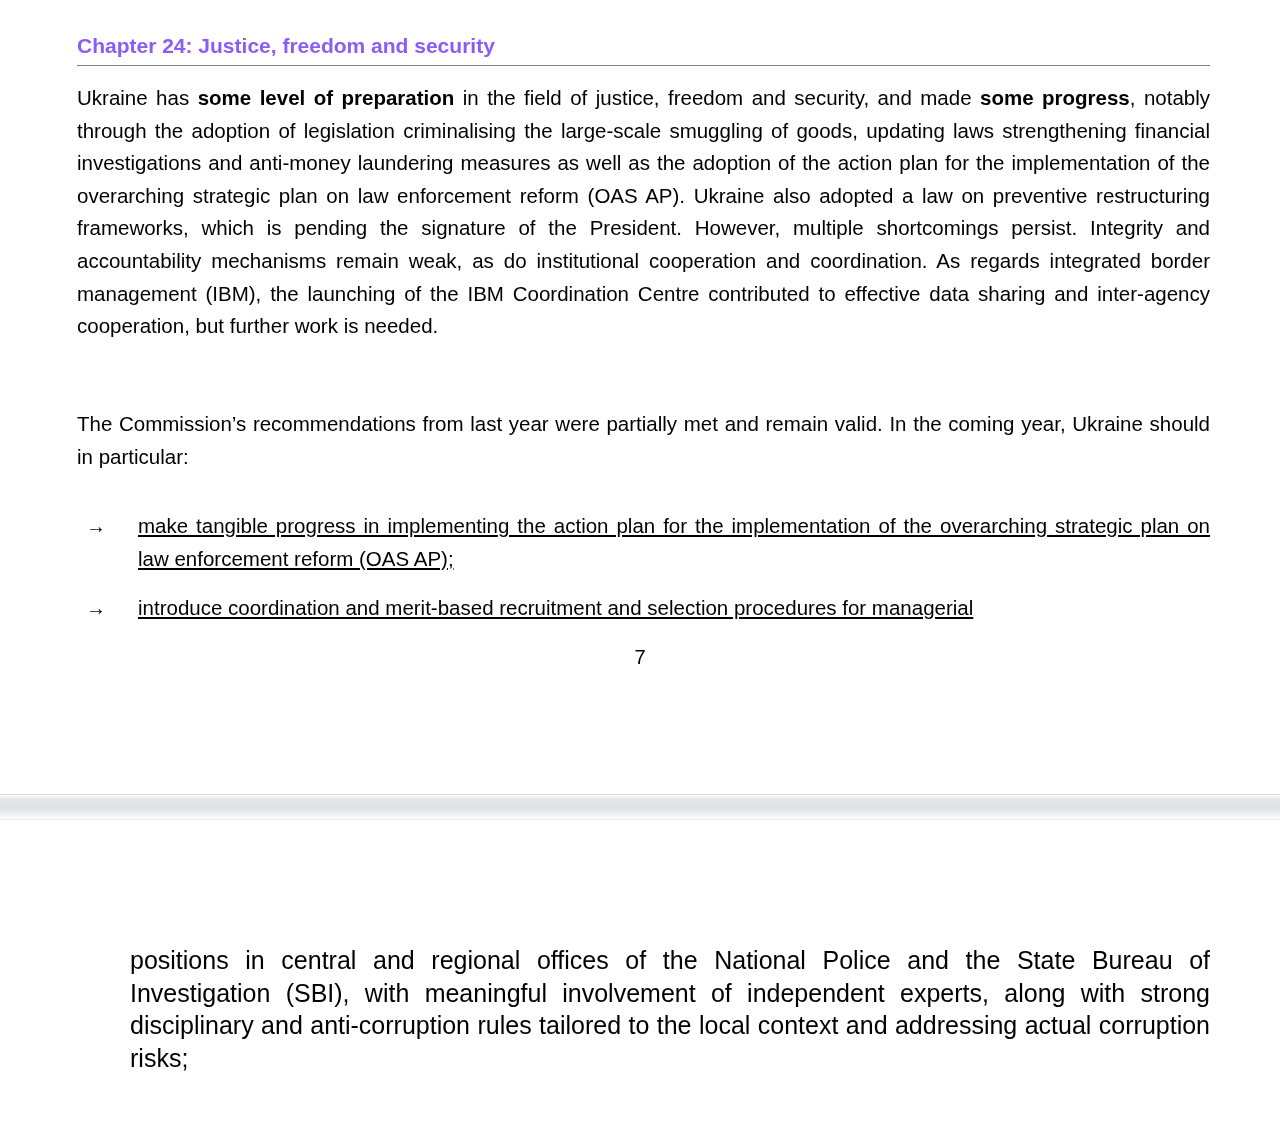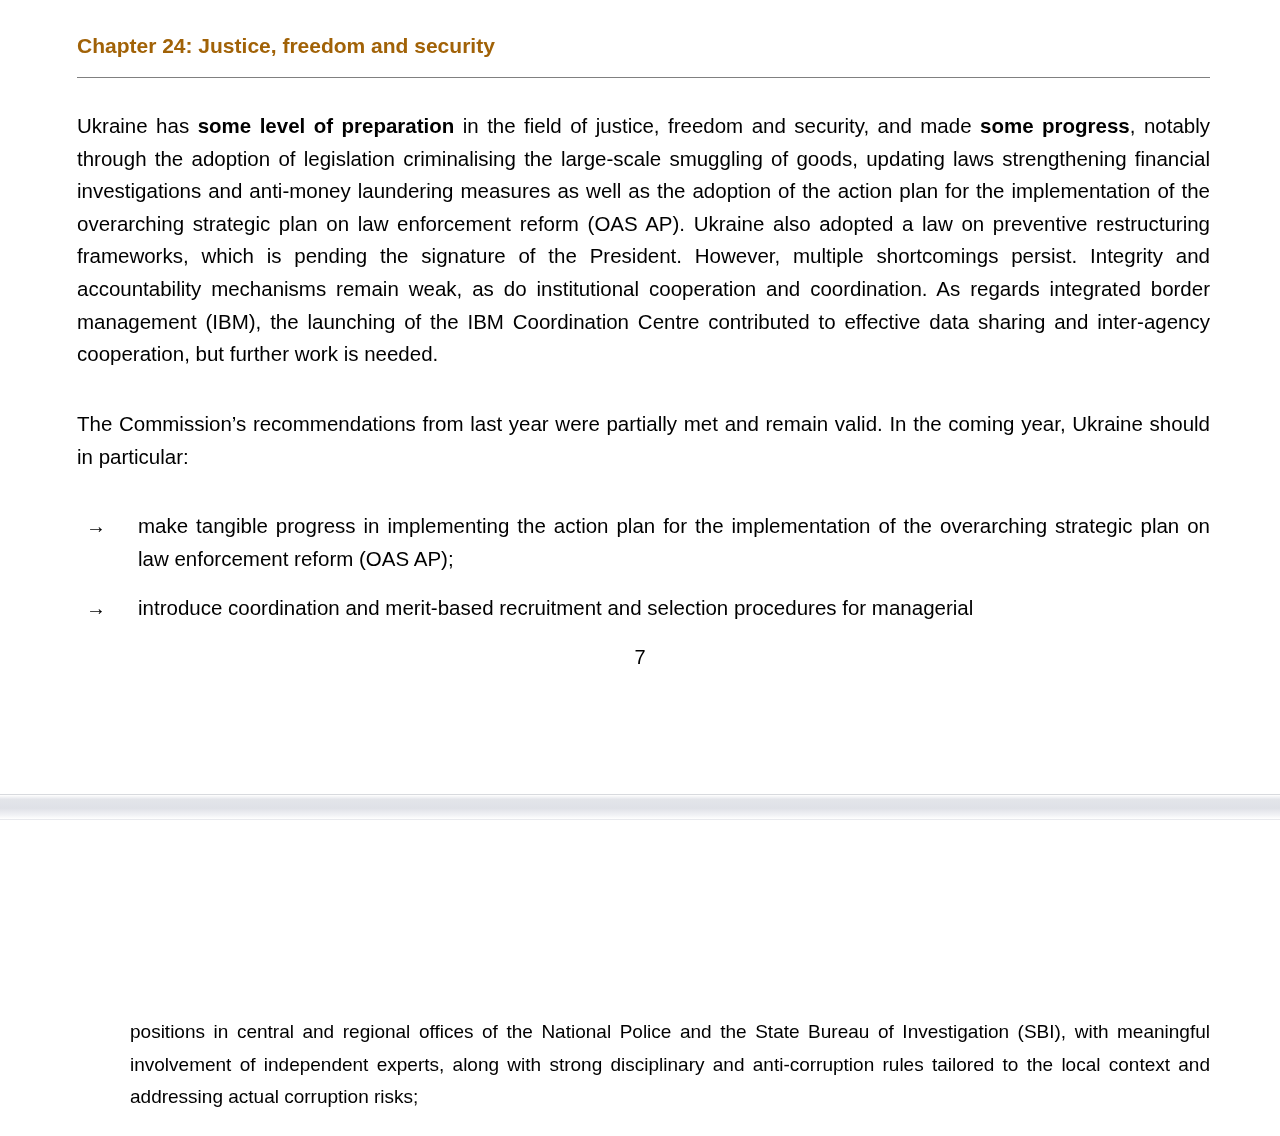--- a/index.html
+++ b/index.html
@@ -24,37 +24,37 @@
   .page-one {
     padding: 0;
   }
   .chapter-heading {
     position: absolute;
     left: 77px;
     top: 33px;
     width: 1133px;
     font-size: 21px;
     font-weight: bold;
-    color: #a16207;
+    color: #8b5cf6;
     line-height: 1.25;
-    padding-bottom: 18px;
+    padding-bottom: 6px;
     border-bottom: 1px solid #808080;
     box-sizing: border-box;
   }
   .para {
     position: absolute;
     left: 77px;
     width: 1133px;
     font-size: 20.5px;
     line-height: 32.6px;
     text-align: justify;
     text-justify: inter-word;
   }
   .para b { font-weight: bold; }
-  .p1 { top: 82px; margin-top: 28px; }
+  .p1 { top: 82px; }
   .p2 { top: 408px; }
   .bullet {
     position: absolute;
     left: 86px;
     width: 1124px;
     font-size: 20.5px;
     line-height: 32.6px;
     text-align: justify;
     display: flex;
     gap: 0px;
@@ -62,20 +62,21 @@
   .bullet .arrow {
     width: 52px;
     flex: 0 0 52px;
     font-size: 20px;
     line-height: 32.6px;
     color: #000;
   }
   .bullet .btext {
     flex: 1 1 auto;
     text-align: justify;
+    text-decoration: underline;
   }
   .b1 { top: 510px; }
   .b2 { top: 592px; }
   .page-number {
     position: absolute;
     top: 646px;
     left: 0;
     width: 1280px;
     text-align: center;
     font-size: 20px;
@@ -87,23 +88,23 @@
     width: 1280px;
     height: 26px;
     background: linear-gradient(to bottom, #ffffff 0%, #e3e5ea 18%, #dfe1e7 55%, #f2f3f6 85%, #ffffff 100%);
     border-top: 1px solid #d8dade;
     border-bottom: 1px solid #e8e9ed;
     box-sizing: border-box;
   }
   .cont-text {
     position: absolute;
     left: 130px;
-    top: 1016px;
+    top: 944px;
     width: 1080px;
-    font-size: 19px;
+    font-size: 25px;
     line-height: 32.6px;
     text-align: justify;
   }
 </style>
 </head>
 <body>
 
 <div class="page page-one">
 
   <div class="chapter-heading">Chapter 24: Justice, freedom and security</div>

